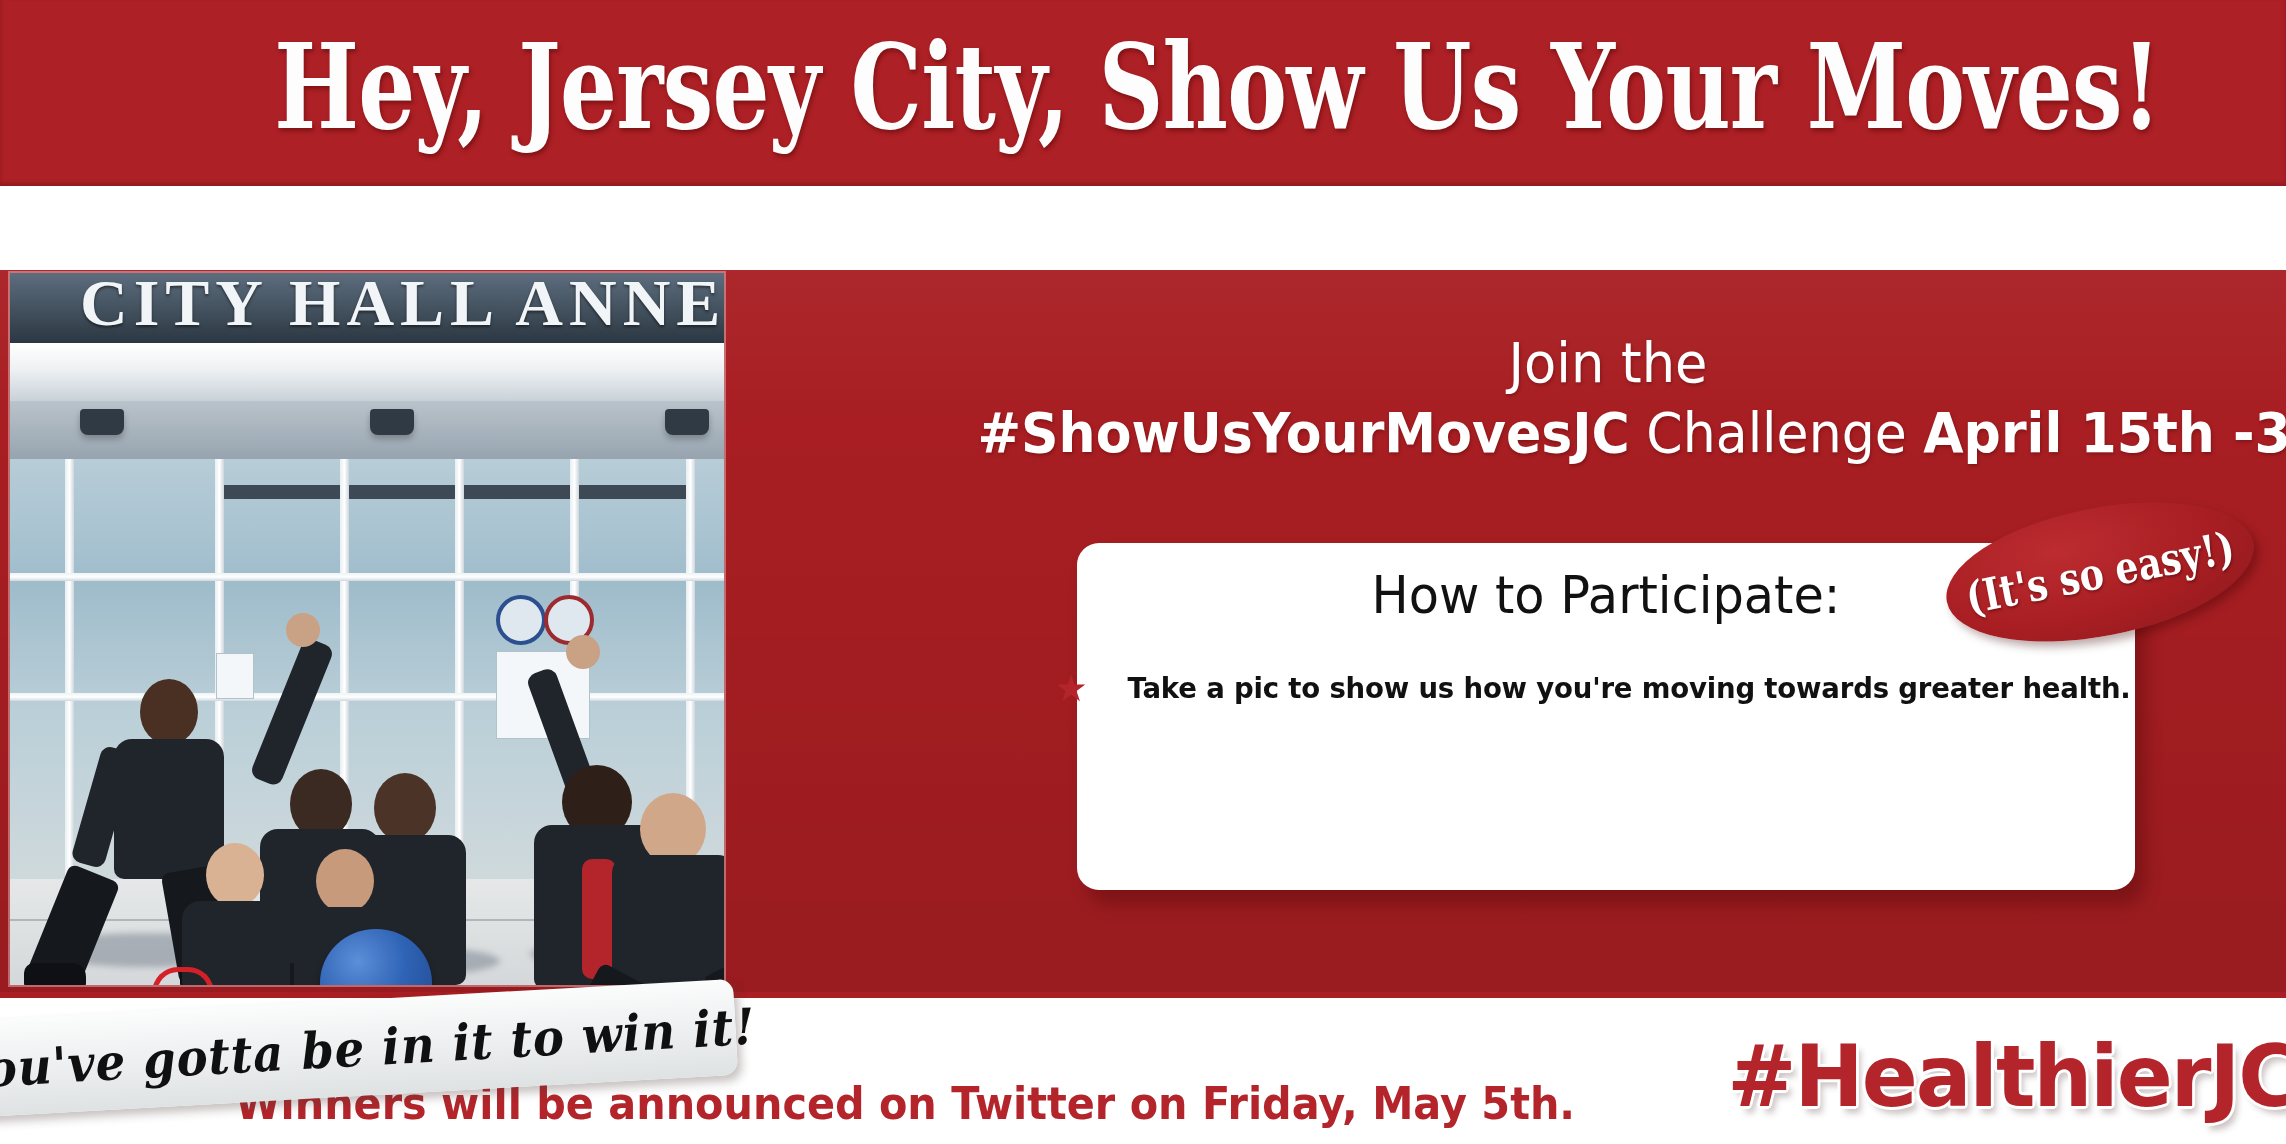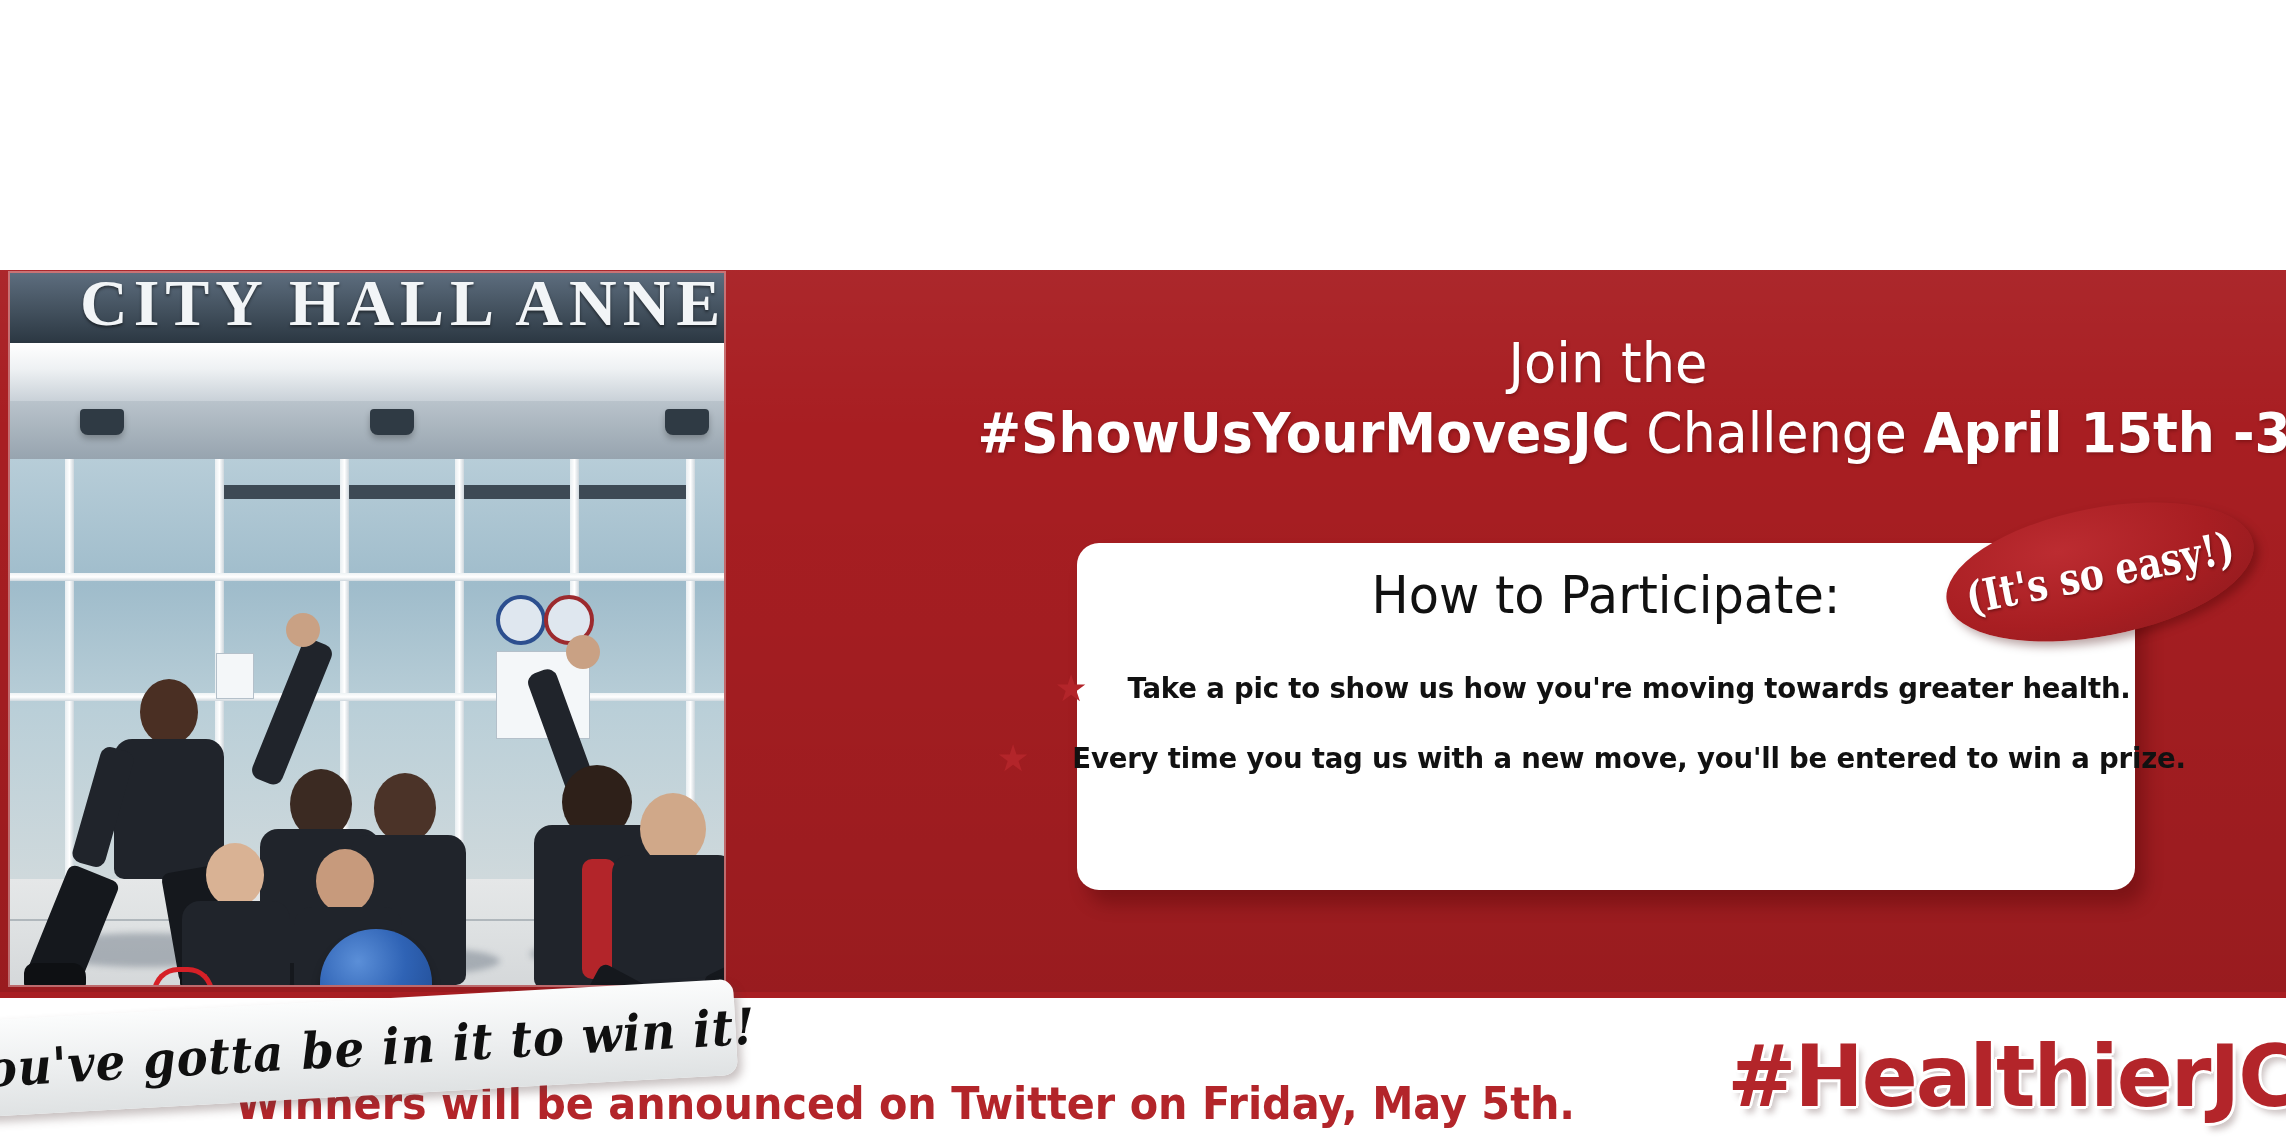--- a/index.html
+++ b/index.html
@@ -344,20 +344,23 @@
     letter-spacing: 1px;
     transform: scaleX(0.93);
     white-space: nowrap;
   }
 </style>
 </head>
 <body>
 
 <div id="poster">
 
+  <div class="header-band">
+    <div class="headline">Hey, Jersey City, Show Us Your Moves!</div>
+  </div>
 
 
   <div class="body-band"></div>
 
   <div class="photo">
     <div class="ph-sky"></div>
 
     <div class="ph-signband"></div>
     <div class="ph-signtext">CITY HALL ANNEX</div>
 
@@ -461,24 +464,20 @@
   <div class="card">
     <div class="card-title">How to Participate:</div>
     <div class="bullets">
 
       <div class="bullet">
         <span class="star">★</span>
         <span class="btxt"><span>Take a pic to show us how you're moving towards greater health.</span></span>
       </div>
 
 
-      <div class="bullet">
-        <span class="star">★</span>
-        <span class="btxt"><span>Every time you tag us with a new move, you'll be entered to win a prize.</span></span>
-      </div>
 
     </div>
   </div>
 
   <div class="easy-badge">
     <span class="easy-text">(It's so easy!)</span>
   </div>
 
   <div class="footer-rule"></div>
   <div class="footer-band"></div>

